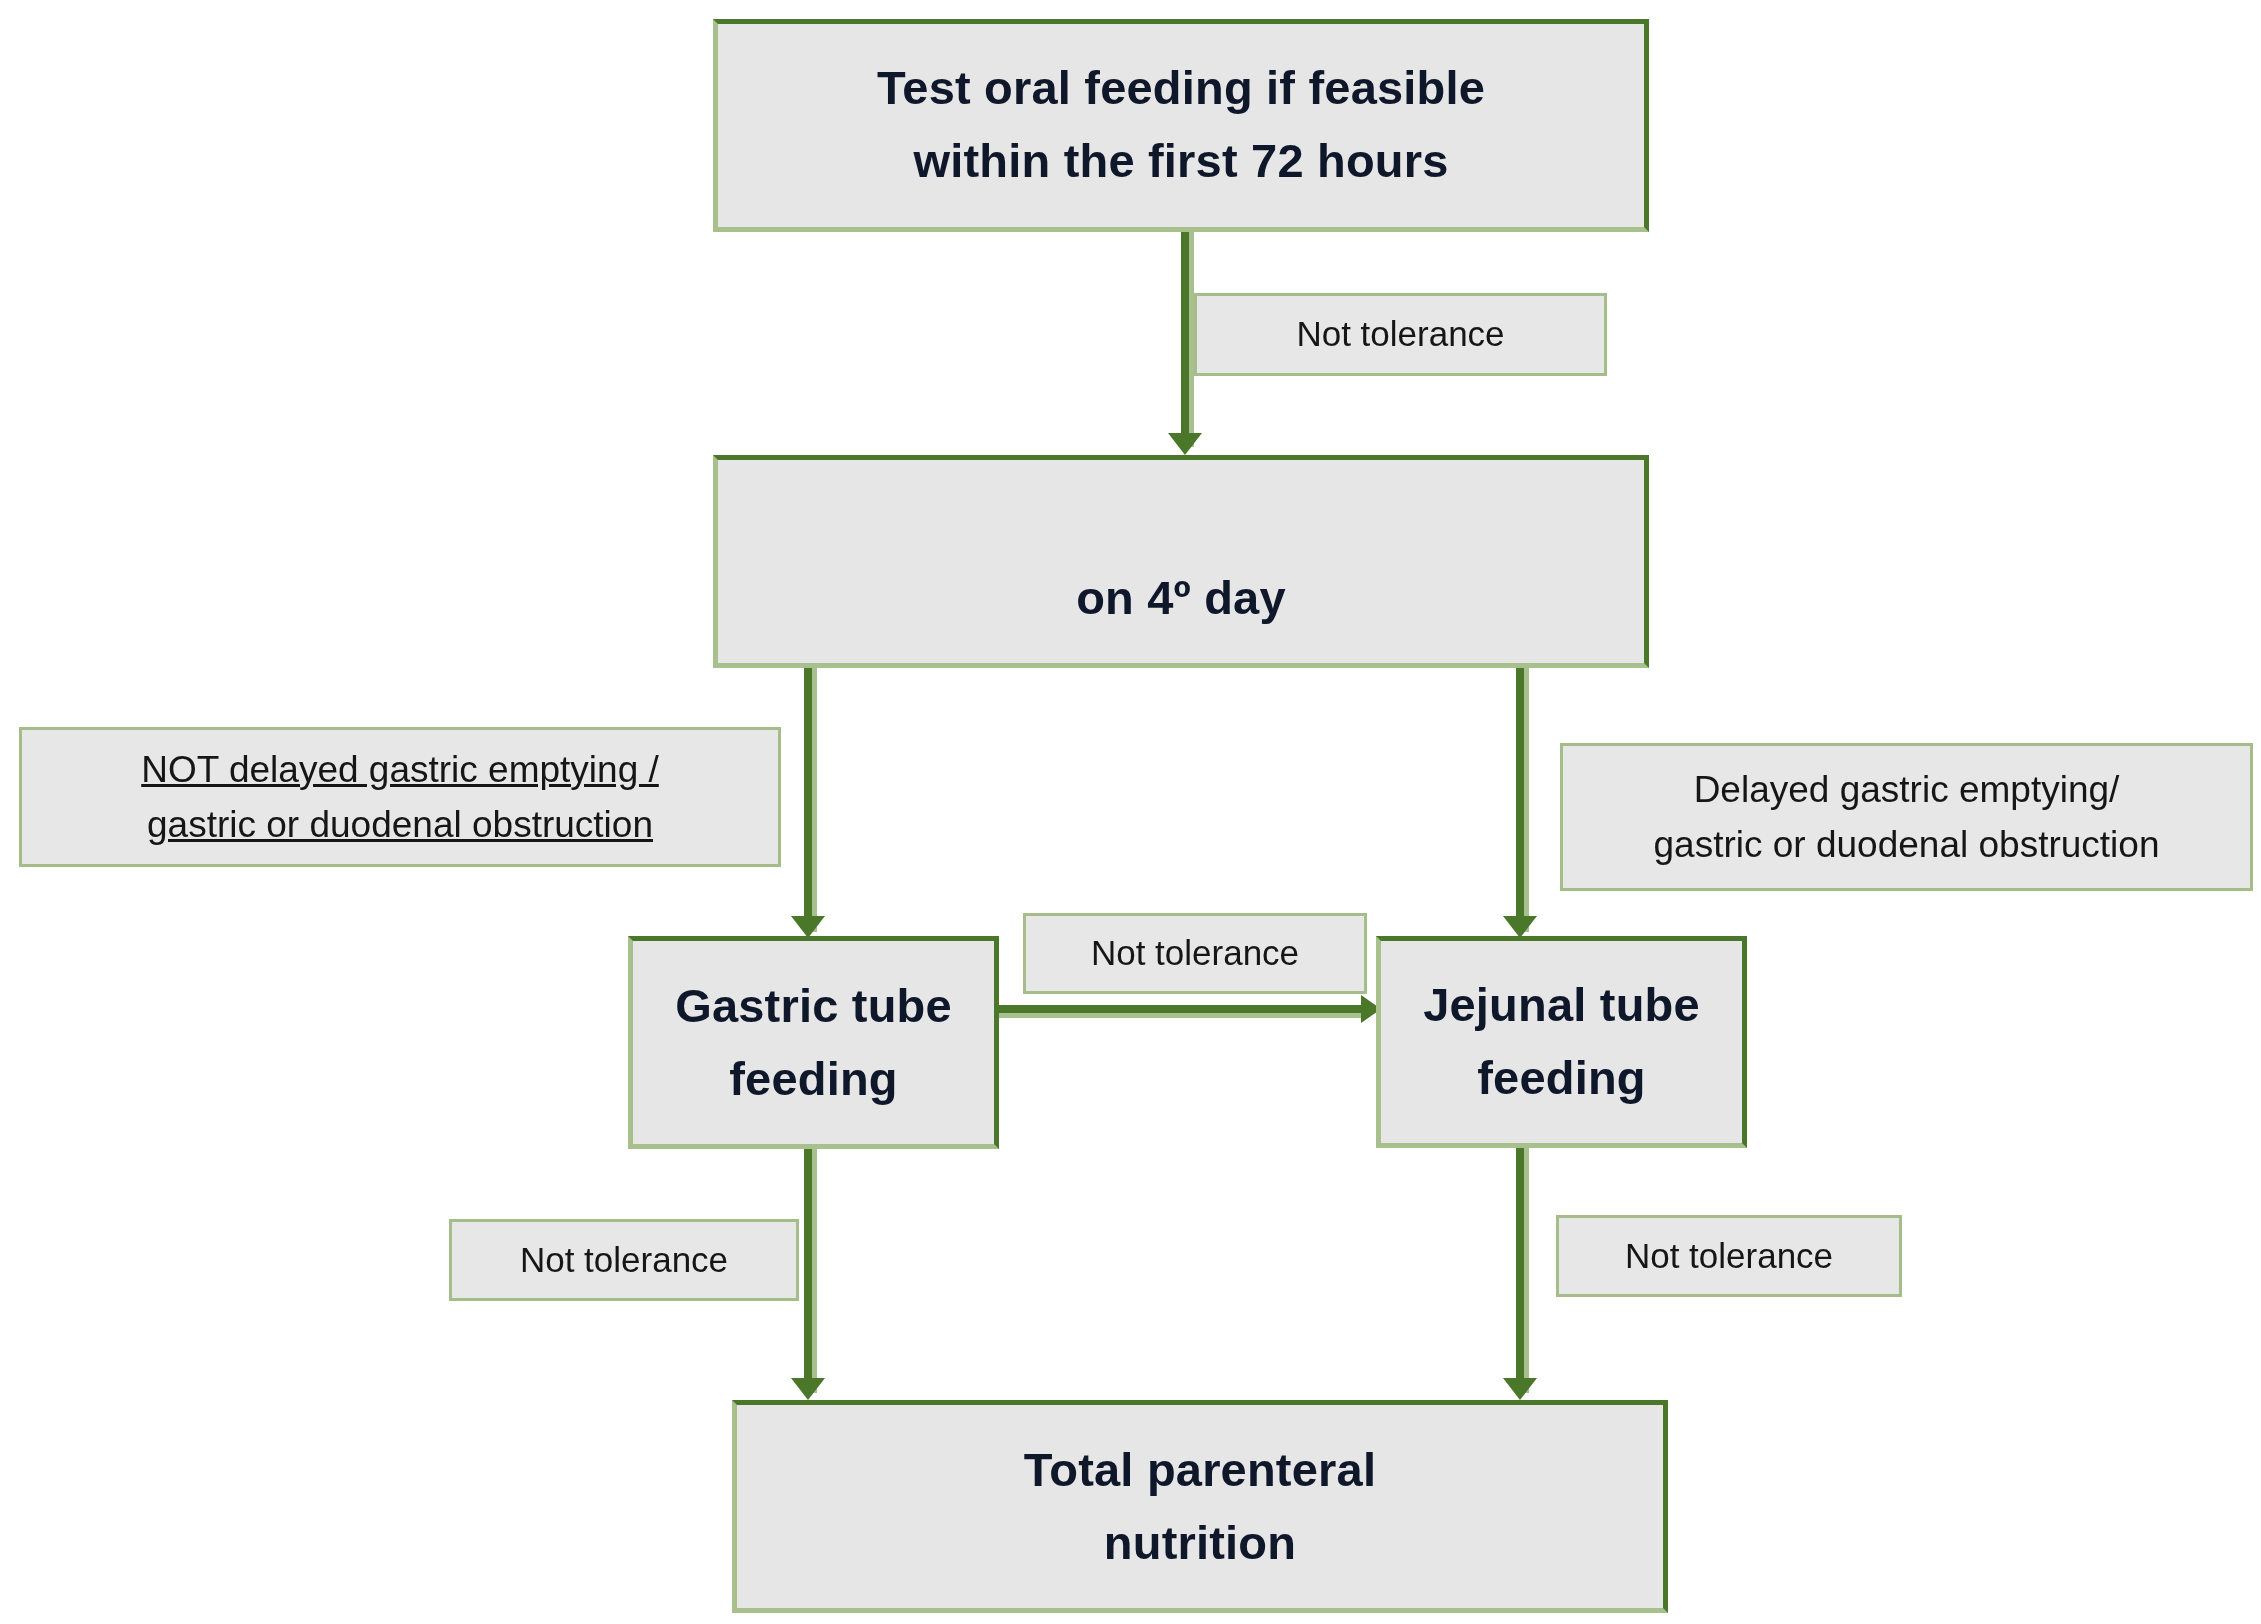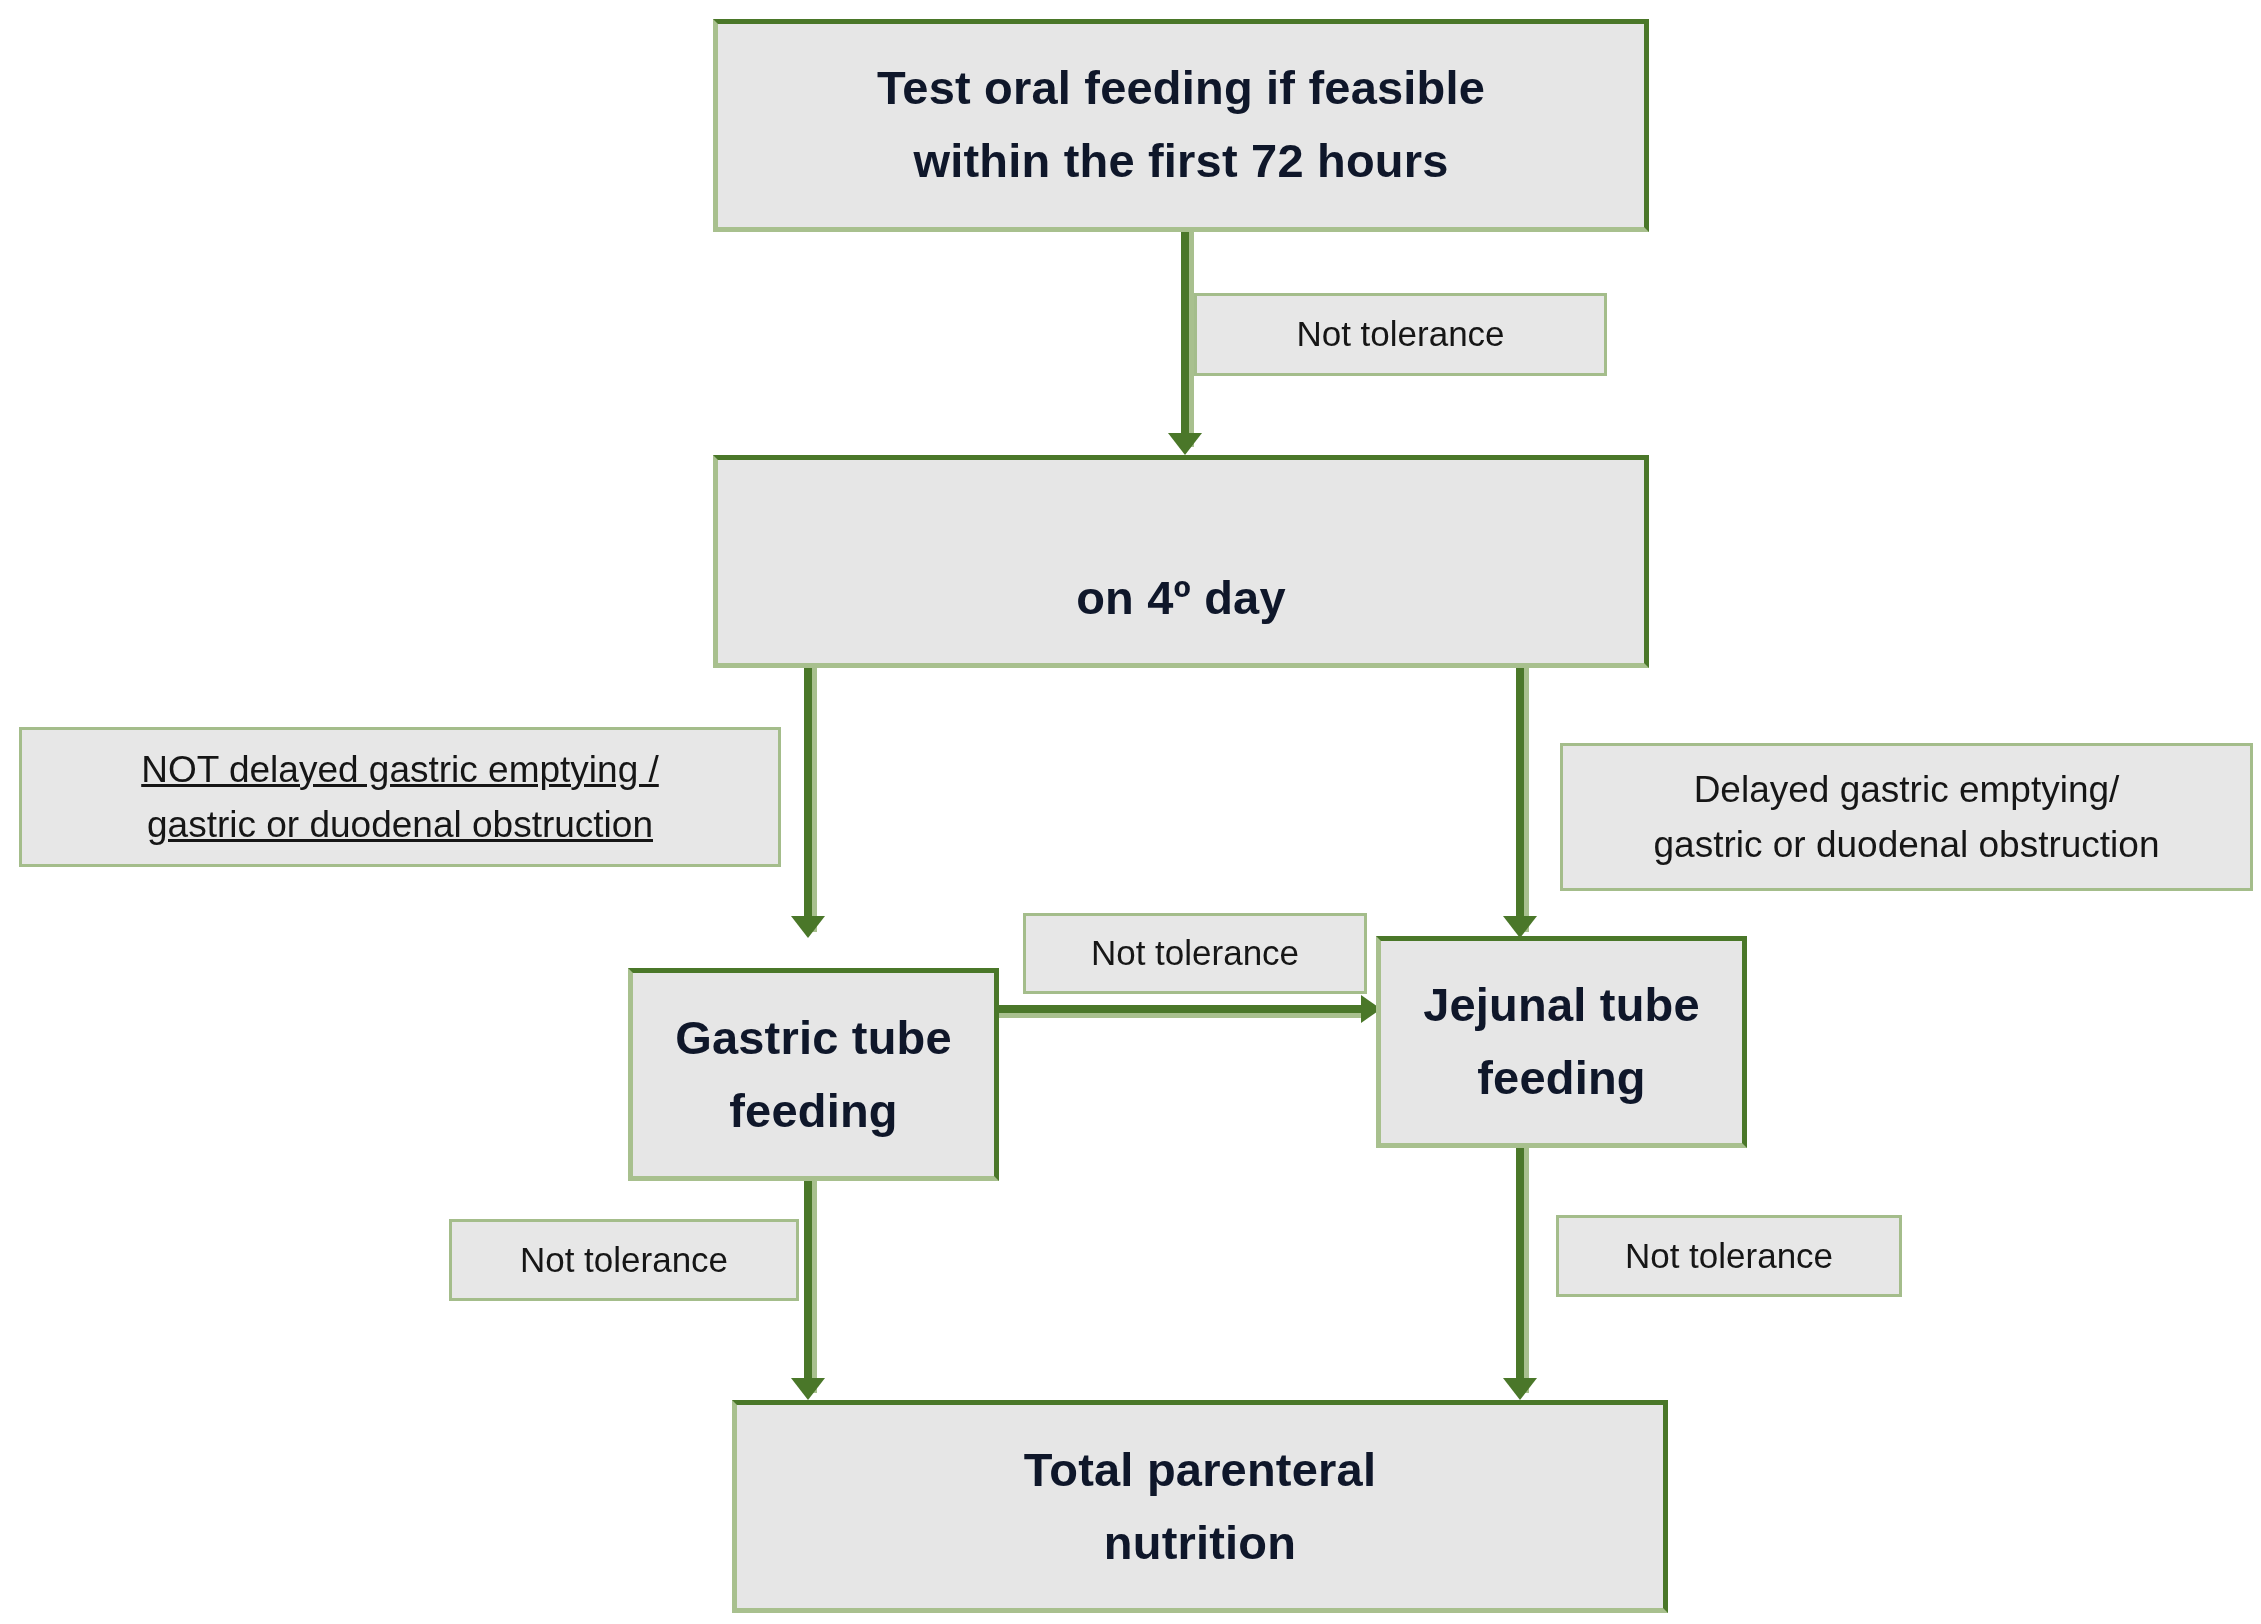--- a/index.html
+++ b/index.html
@@ -131,21 +131,21 @@
     </span>
   </div>
 
   <div class="node node-lg" style="left:713px; top:455px; width:936px; height:213px;">
     <span class="txt">
       <br>
       <span>on 4º day</span>
     </span>
   </div>
 
-  <div class="node node-mid" style="left:628px; top:936px; width:371px; height:213px;margin-top:32px;">
+  <div class="node node-mid" style="left:628px; top:936px; width:371px; height:213px;">
     <span class="txt">
       <span>Gastric tube</span><br>
       <span>feeding</span>
     </span>
   </div>
 
   <div class="node node-mid" style="left:1376px; top:936px; width:371px; height:212px;">
     <span class="txt">
       <span>Jejunal tube</span><br>
       <span>feeding</span>

